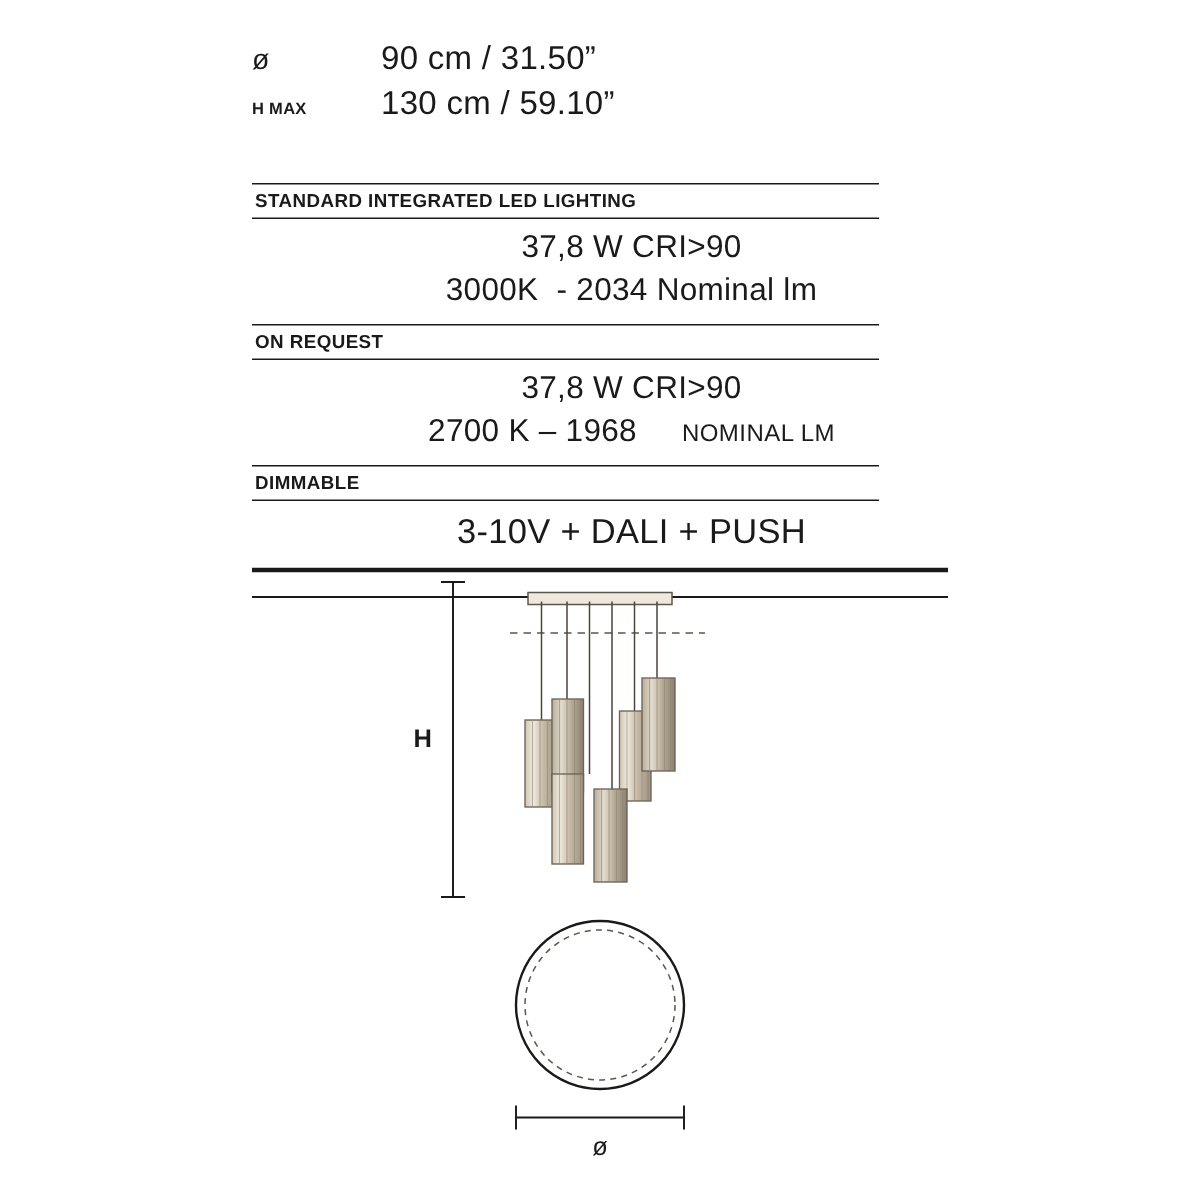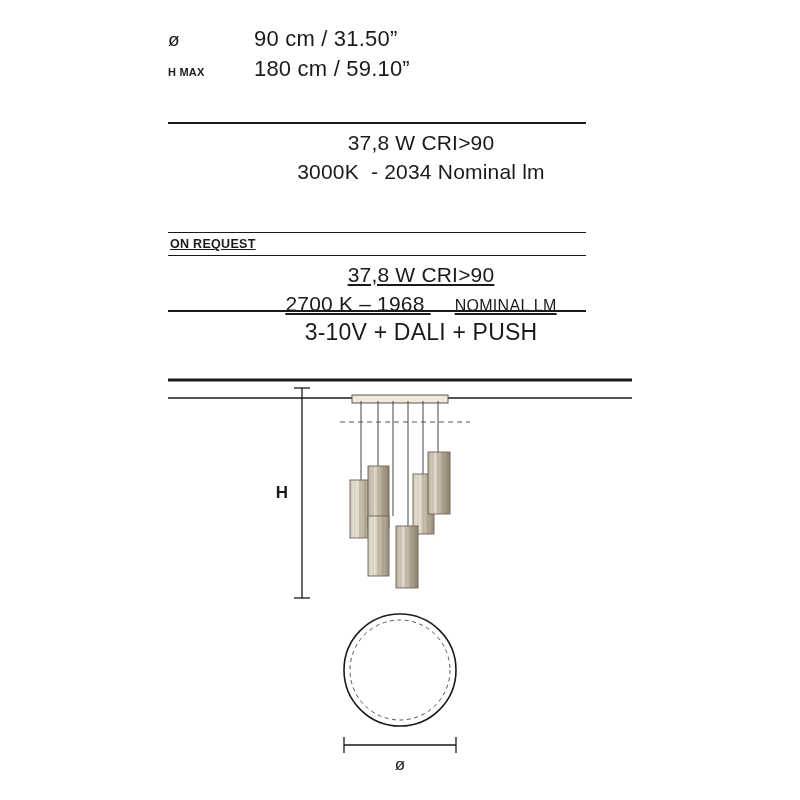--- a/index.html
+++ b/index.html
@@ -107,45 +107,47 @@
 
 <div class="sheet">
 
   <div class="specs">
     <div class="dim-row">
       <div class="dim-label symbol">ø</div>
       <div class="dim-value">90 cm / 31.50”</div>
     </div>
     <div class="dim-row">
       <div class="dim-label">H MAX</div>
-      <div class="dim-value">180 cm / 59.10”</div>
+      <div class="dim-value">130 cm / 59.10”</div>
     </div>
   </div>
 
   <div class="section" style="top:122px;">
     <div class="rule"></div>
+    <div class="sec-title">STANDARD INTEGRATED LED LIGHTING</div>
     <div class="rule"></div>
     <div class="sec-body">
       <div class="sec-line">37,8 W CRI&gt;90</div>
       <div class="sec-line">3000K  - 2034 Nominal lm</div>
     </div>
   </div>
 
-  <div class="section" style="top:232px;text-decoration:underline;">
+  <div class="section" style="top:216px;">
     <div class="rule"></div>
     <div class="sec-title">ON REQUEST</div>
     <div class="rule"></div>
     <div class="sec-body">
       <div class="sec-line">37,8 W CRI&gt;90</div>
       <div class="sec-line"><span>2700 K – 1968 </span><span class="small">NOMINAL LM</span></div>
     </div>
   </div>
 
   <div class="section" style="top:310px;">
     <div class="rule"></div>
+    <div class="sec-title">DIMMABLE</div>
     <div class="rule"></div>
     <div class="sec-body">
       <div class="sec-line big">3-10V + DALI + PUSH</div>
     </div>
   </div>
 
   <div class="drawing">
     <svg width="800" height="430" viewBox="0 0 800 430" xmlns="http://www.w3.org/2000/svg">
       <defs>
         <linearGradient id="tube" x1="0" y1="0" x2="1" y2="0">

